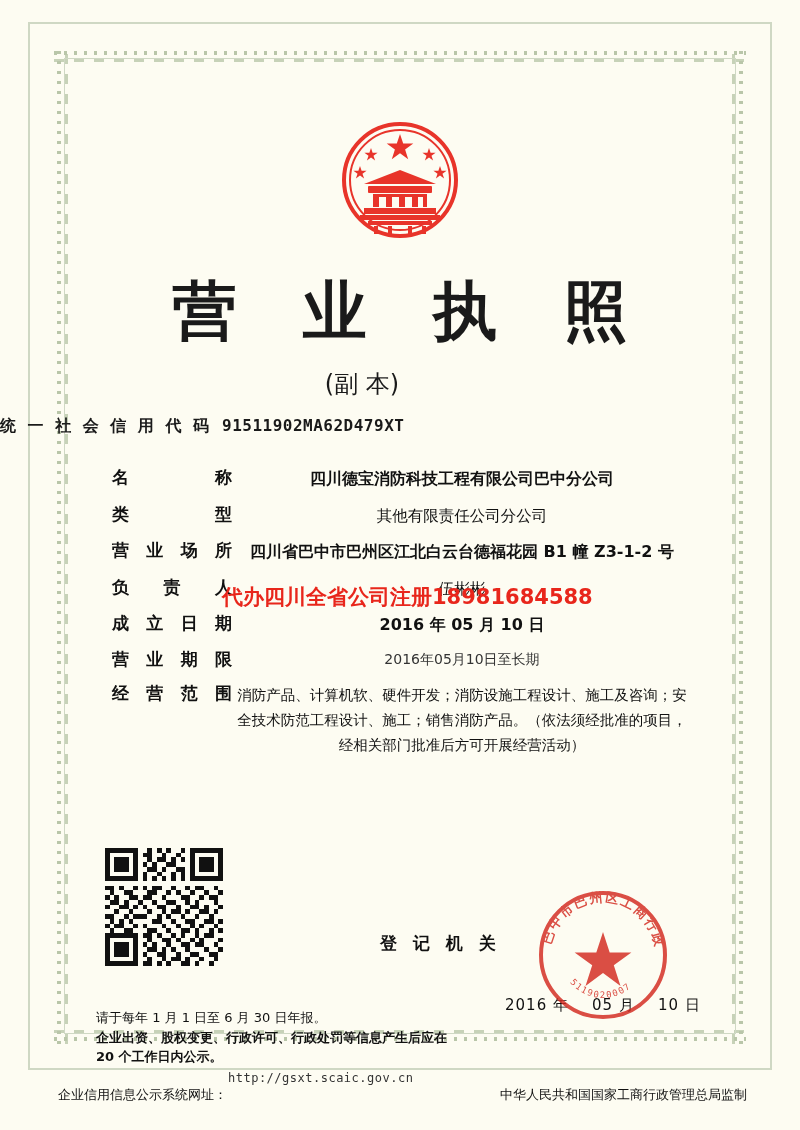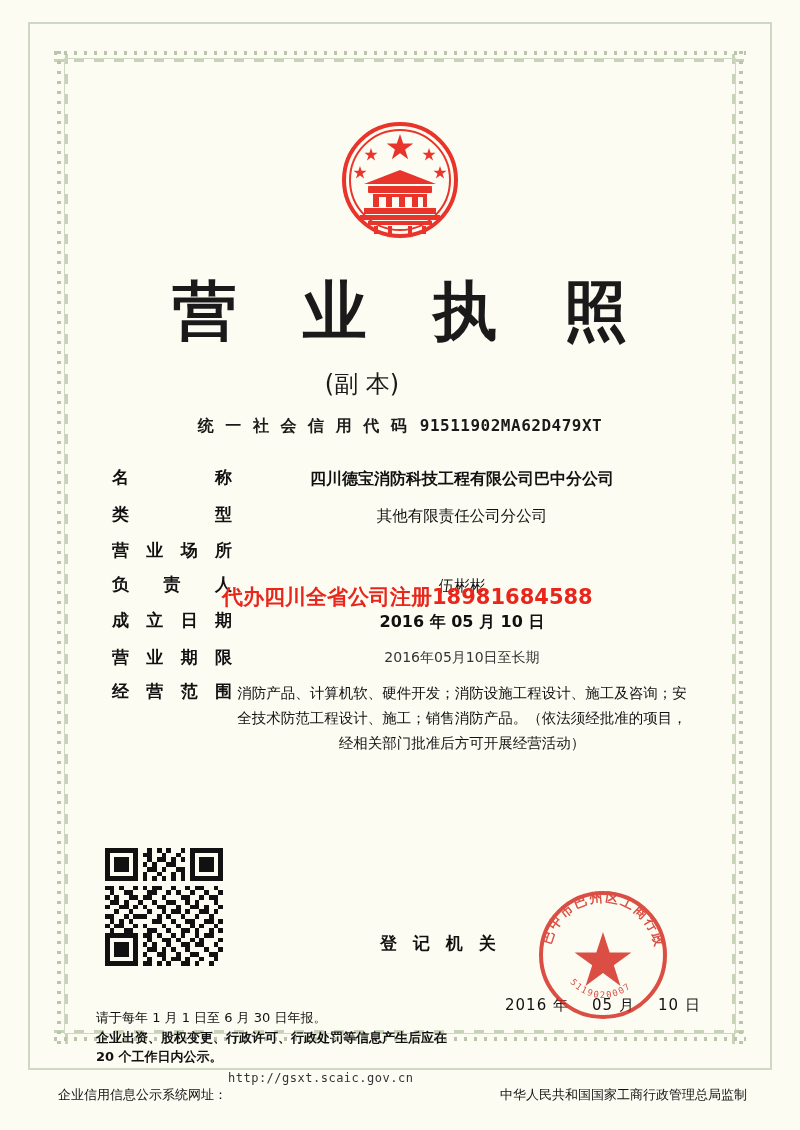--- a/index.html
+++ b/index.html
@@ -95,21 +95,20 @@
     text-align: center;
     font-family: "DejaVu Sans", sans-serif;
     font-size: 24px;
     color: #1a1a1a;
   }
 
   .credit-code {
     position: absolute;
     left: 0; top: 416px;
     width: 800px;
-    text-align: center;
     font-family: "DejaVu Sans", sans-serif;
     font-weight: bold;
     font-size: 16px;
     color: #1a1a1a;
   }
   .credit-code .label { letter-spacing: 3px; }
   .credit-code .value { letter-spacing: 0.5px; margin-left: 10px; font-family:"DejaVu Sans Mono", monospace; font-weight:bold;}
 
   
   .fields {
@@ -307,20 +306,21 @@
       <div class="val">其他有限责任公司分公司</div>
     </div>
 
     <div class="row">
       <div class="lbl">
         <span>营</span>
         <span>业</span>
         <span>场</span>
         <span>所</span>
       </div>
+      <div class="val bold">四川省巴中市巴州区江北白云台德福花园 B1 幢 Z3-1-2 号</div>
     </div>
 
     <div class="row">
       <div class="lbl">
         <span>负</span>
         <span>责</span>
         <span>人</span>
       </div>
       <div class="val">伍彬彬</div>
     </div>

